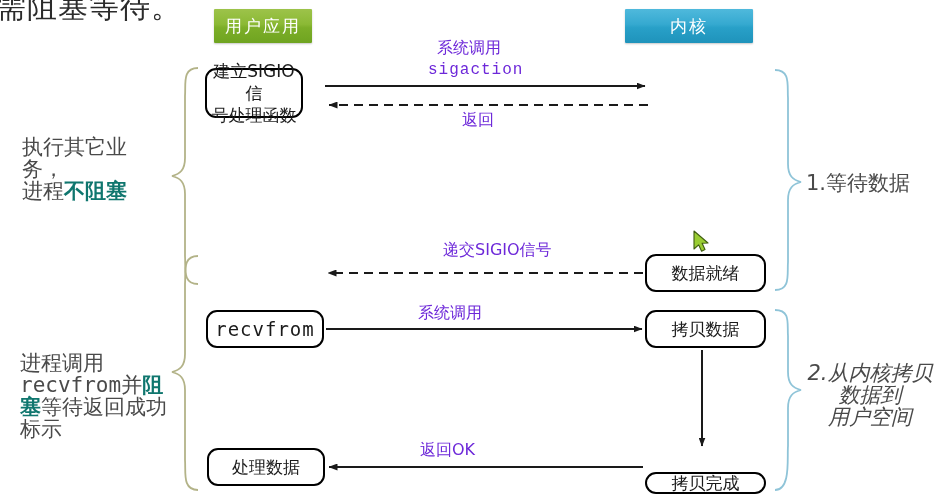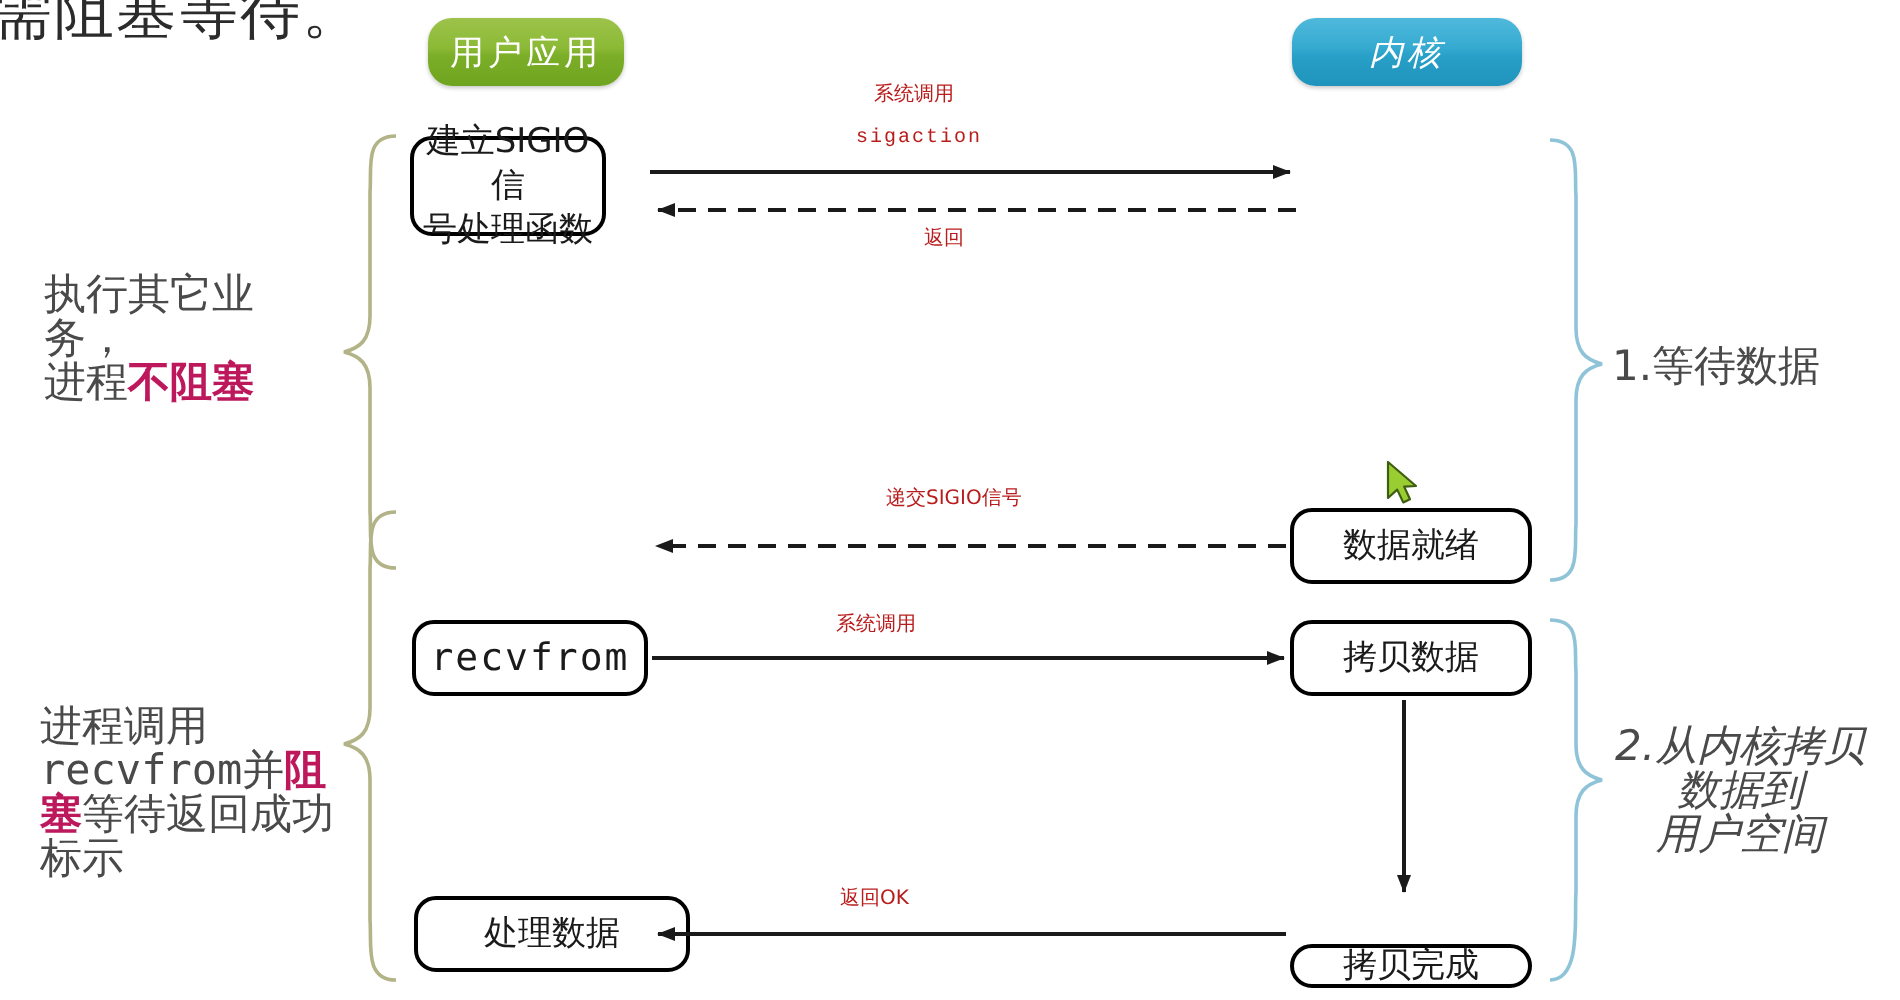--- a/index.html
+++ b/index.html
@@ -32,35 +32,34 @@
   }
 
   
   .badge {
     display: flex;
     align-items: center;
     justify-content: center;
     color: #ffffff;
     font-size: 17px;
     letter-spacing: 2px;
-    border-radius: 12px;
+    border-radius: 1px;
     font-family: "DejaVu Sans", "Liberation Sans", sans-serif;
   }
   #badge-user {
     left: 214px; top: 9px;
     width: 98px; height: 34px;
     background: linear-gradient(to bottom, #9dc34a 0%, #8bb935 45%, #7cae28 55%, #6fa420 100%);
     box-shadow: 0 1px 2px rgba(0,0,0,0.22);
   }
   #badge-kernel {
-    left: 646px; top: 9px;
-    width: 115px; height: 34px;
+    left: 625px; top: 9px;
+    width: 128px; height: 34px;
     background: linear-gradient(to bottom, #4fb9dc 0%, #35a9d0 45%, #28a0c8 55%, #1f93bb 100%);
     box-shadow: 0 1px 2px rgba(0,0,0,0.22);
-    font-style: italic;
   }
 
   
   .node {
     display: flex;
     align-items: center;
     justify-content: center;
     text-align: center;
     border: 2.5px solid #000000;
     border-radius: 11px;
@@ -76,27 +75,27 @@
     font-size: 19px;
     letter-spacing: 1px;
   }
 
   #node-sigio   { left: 205px; top: 68px;  width: 98px; height: 50px; }
   #node-nodata  { left: 648px; top: 75px;  width: 118px; height: 38px; }
   #node-sighnd  { left: 206px; top: 254px; width: 118px; height: 38px; }
   #node-ready   { left: 645px; top: 254px; width: 121px; height: 38px; }
   #node-recv    { left: 206px; top: 310px; width: 118px; height: 38px; }
   #node-copy    { left: 645px; top: 310px; width: 121px; height: 38px; }
-  #node-handle  { left: 207px; top: 448px; width: 138px; height: 38px; }
+  #node-handle  { left: 207px; top: 448px; width: 118px; height: 38px; }
   #node-done    { left: 645px; top: 472px; width: 121px; height: 22px; }
 
   
   .edge-label {
-    color: #b91c1c;
-    font-size: 10px;
+    color: #6d28d9;
+    font-size: 16px;
     line-height: 20px;
     text-align: center;
     white-space: nowrap;
     font-family: "DejaVu Sans", "Liberation Sans", sans-serif;
   }
   .edge-label.mono {
     font-family: Liberation Mono, monospace;
     letter-spacing: 1px;
   }
   #lbl-syscall1  { left: 437px; top: 38px;  }
@@ -106,21 +105,21 @@
   #lbl-syscall2  { left: 418px; top: 303px; }
   #lbl-returnok  { left: 420px; top: 440px; }
 
   
   .side-note {
     color: #4a4a4a;
     font-size: 21px;
     line-height: 22px;
     font-family: "DejaVu Sans", "Liberation Sans", sans-serif;
   }
-  .side-note b { font-weight: bold; color: #be185d; }
+  .side-note b { font-weight: bold; color: #0f766e; }
   .side-note .mono {
     font-family: "DejaVu Sans Mono", "Liberation Mono", monospace;
   }
   #note-left-1  { left: 22px;  top: 136px; width: 140px; }
   #note-left-2  { left: 20px;  top: 352px; width: 150px; }
   #note-right-1 { left: 806px; top: 172px; width: 130px; }
   #note-right-2 { left: 800px; top: 362px; width: 140px; text-align: center; font-style: italic; }
 
   
   #overlay {

